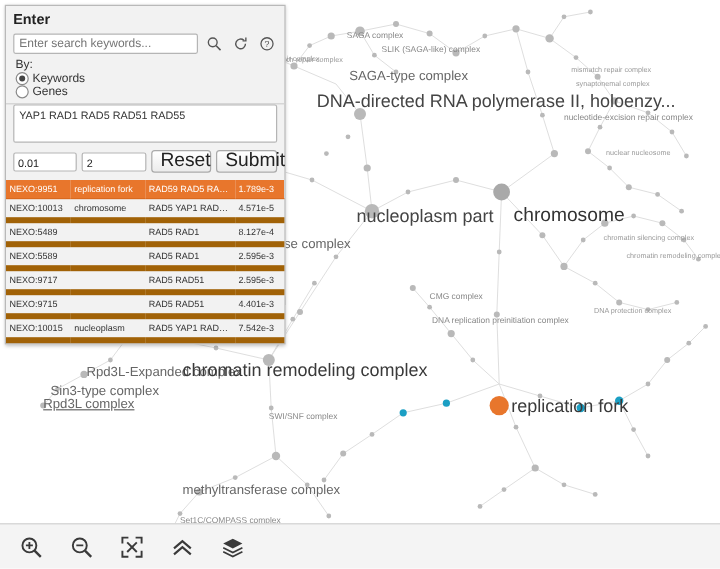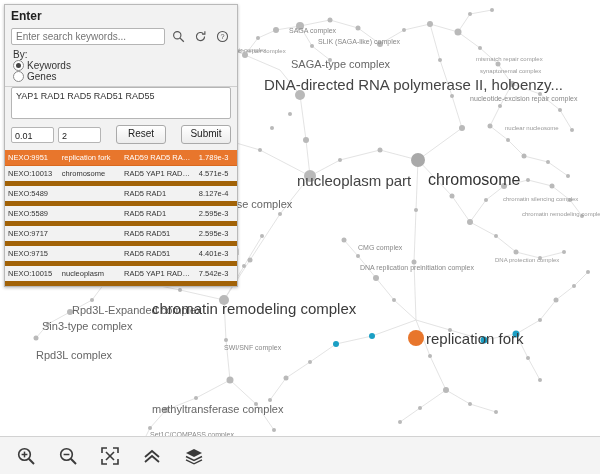--- a/index.html
+++ b/index.html
@@ -47,21 +47,21 @@
     margin:0 6px;height:32px;background:#fff;border:1px solid #b5b5b5;border-radius:2px;
     font-size:9px;color:#333;padding:3px 4px;box-sizing:border-box;overflow:hidden;
   }
   .ctlrow{display:flex;align-items:center;gap:4px;padding:6px 6px 6px 6px;}
   .num{height:16px;border:1px solid #b5b5b5;background:#fff;border-radius:2px;font-size:9px;
        padding:0 3px;line-height:16px;box-sizing:border-box;}
   .num.a{width:72px;}
   .num.b{width:72px;}
   .btn{
     height:17px;min-width:34px;padding:0 7px;border:1px solid #aaa;border-radius:3px;
-    background:linear-gradient(#ffffff,#ececec);font-size:10px;color:#222;line-height:16px;text-align:center;margin-left:11px;
+    background:linear-gradient(#ffffff,#ececec);font-size:16px;color:#222;line-height:16px;text-align:center;
   }
   table.res{width:100%;border-collapse:collapse;font-size:7.5px;table-layout:fixed;}
   table.res td{
     padding:3px 3px;border-bottom:5px solid #a16207;color:#333;
     white-space:nowrap;overflow:hidden;text-overflow:ellipsis;
   }
   table.res tr.sel td{background:#e8762c;color:#fff;border-bottom:1px solid #d9691f;}
   td.c0{width:23%;} td.c1{width:27%;} td.c2{width:33%;} td.c3{width:17%;text-align:left;}
 
   
@@ -285,21 +285,21 @@
     <div class="glabel tiny" style="left:522px;top:211px;">chromatin remodeling complex</div>
     <div class="glabel mid" style="left:85px;top:198px;">H4/H2A histone acetyltransferase complex</div>
     <div class="glabel big" style="left:120px;top:241px;color:#9a9a9a;">nuclear chromatin</div>
     <div class="glabel small" style="left:358px;top:244px;">CMG complex</div>
     <div class="glabel small" style="left:360px;top:264px;">DNA replication preinitiation complex</div>
     <div class="glabel tiny" style="left:495px;top:257px;">DNA protection complex</div>
     <div class="glabel mid" style="left:72px;top:304px;">Rpd3L-Expanded complex</div>
     <div class="glabel big" style="left:152px;top:300px;color:#3a3a3a;">chromatin remodeling complex</div>
     <div class="glabel big" style="left:426px;top:330px;color:#3a3a3a;">replication fork</div>
     <div class="glabel mid" style="left:42px;top:320px;">Sin3-type complex</div>
-    <div class="glabel mid" style="left:36px;top:349px;">Rpd3L complex</div>
+    <div class="glabel mid" style="left:36px;top:331px;text-decoration:underline;">Rpd3L complex</div>
     <div class="glabel small" style="left:224px;top:344px;">SWI/SNF complex</div>
     <div class="glabel mid" style="left:152px;top:403px;">methyltransferase complex</div>
     <div class="glabel small" style="left:150px;top:431px;">Set1C/COMPASS complex</div>
   </div>
 </div>
 
 <div id="panel">
   <div class="title">Enter</div>
 
   <div class="searchrow">

